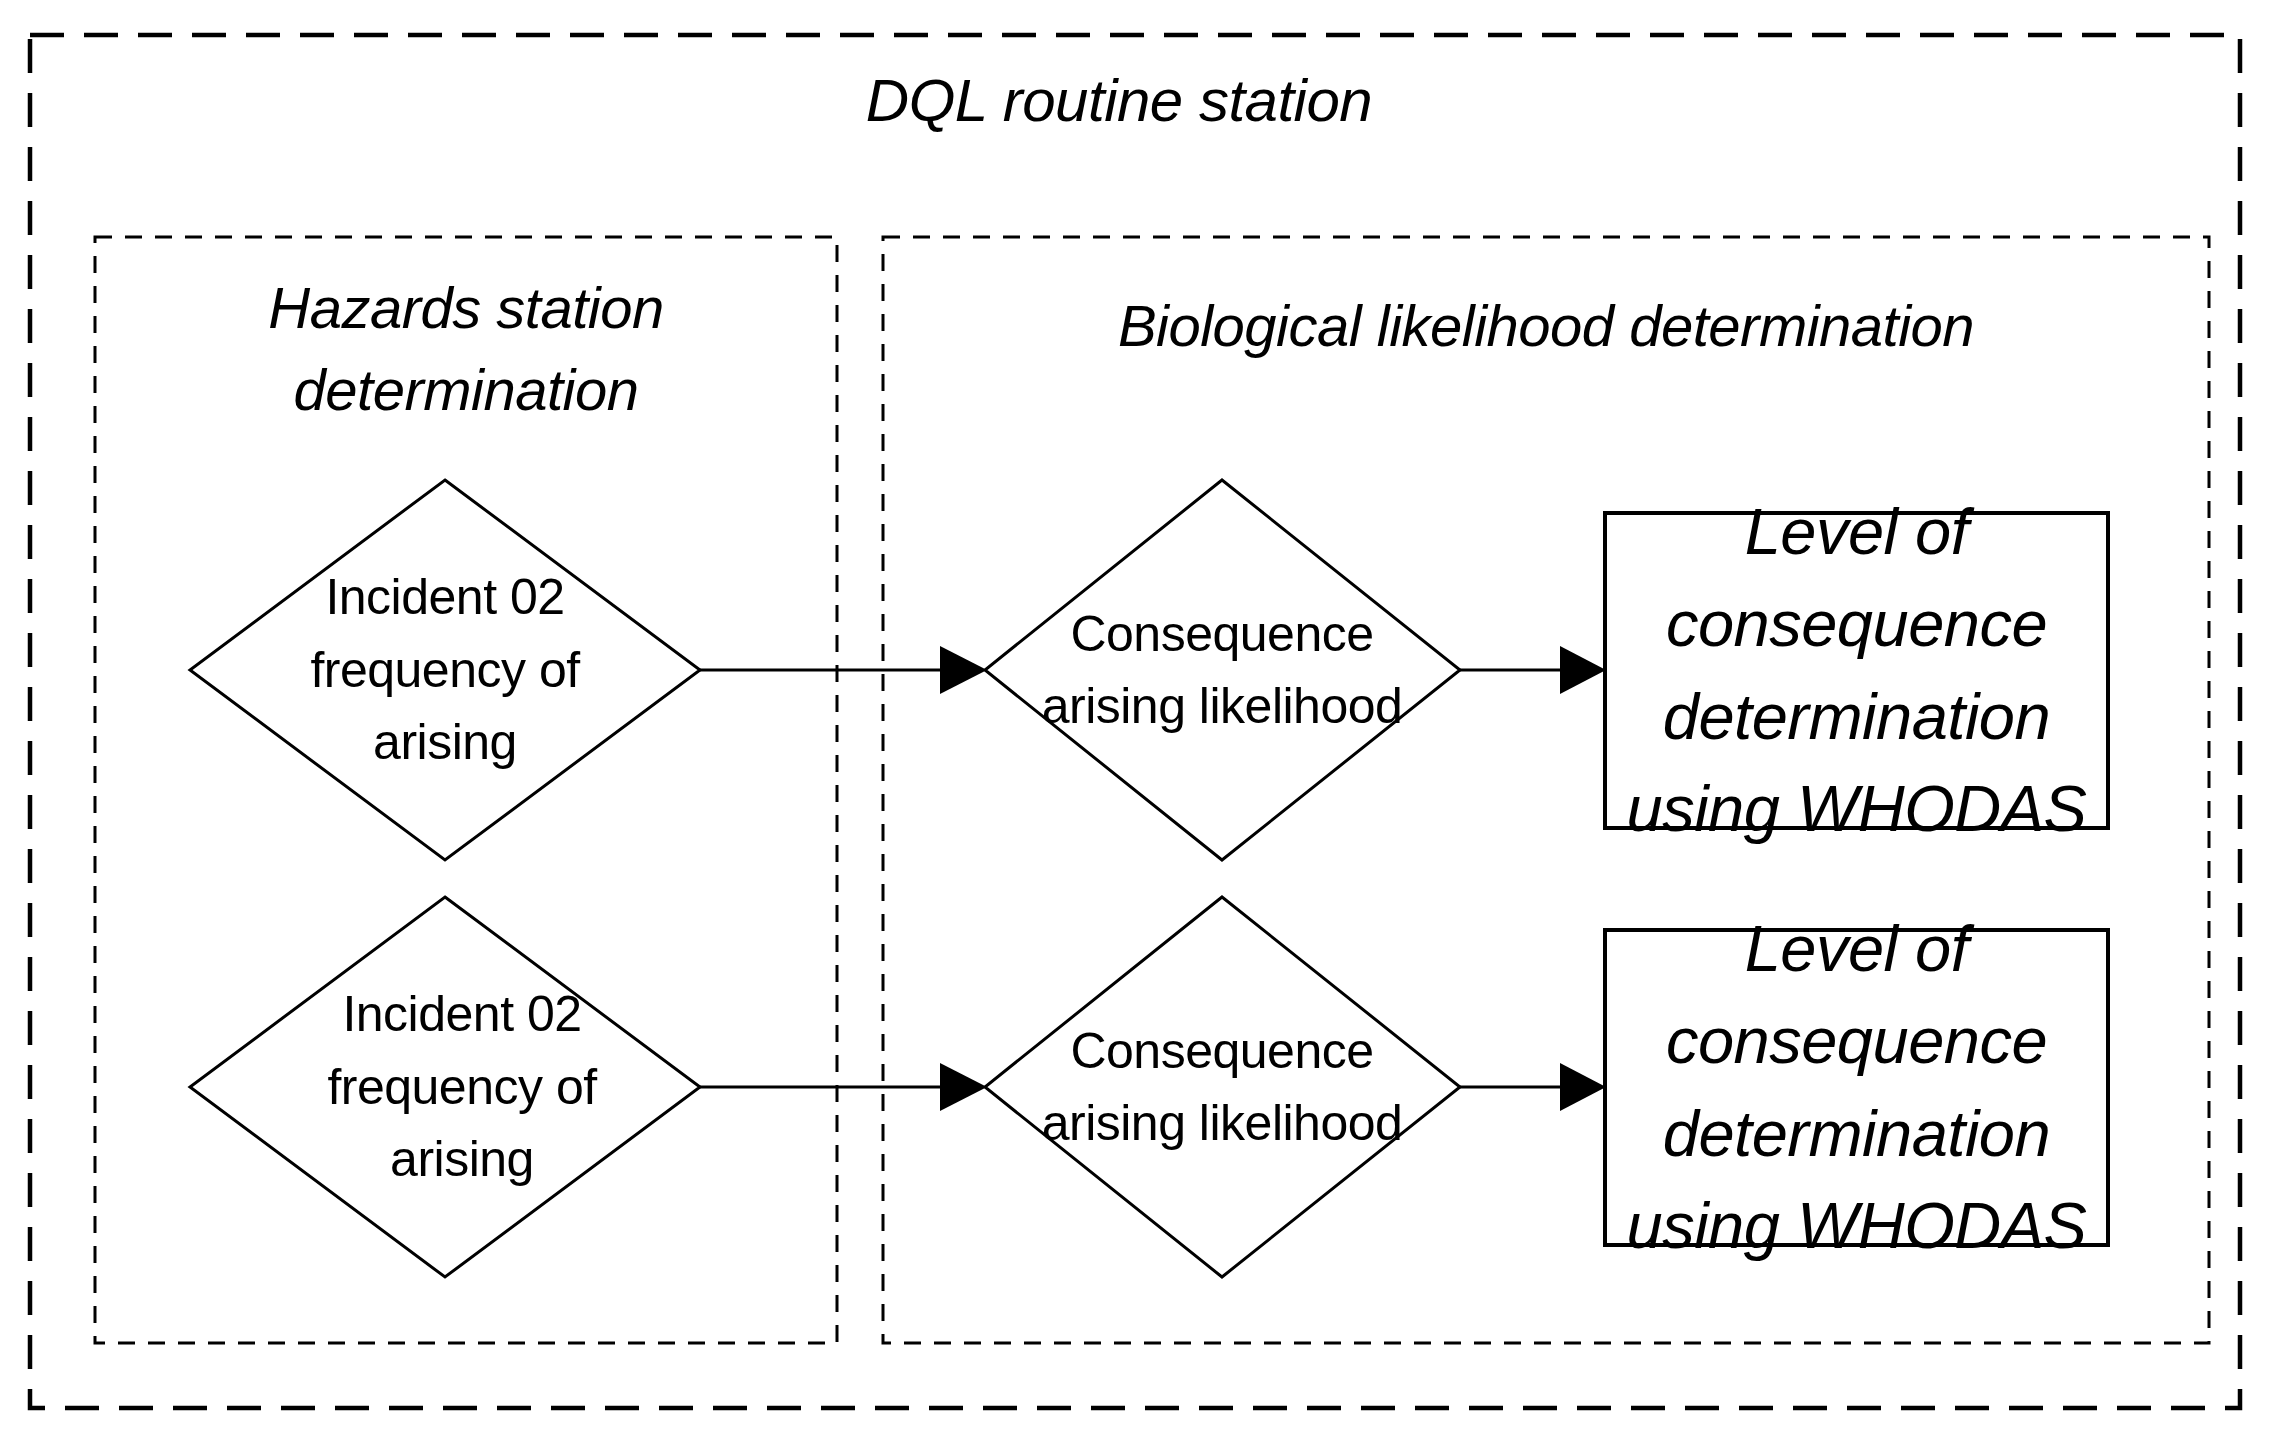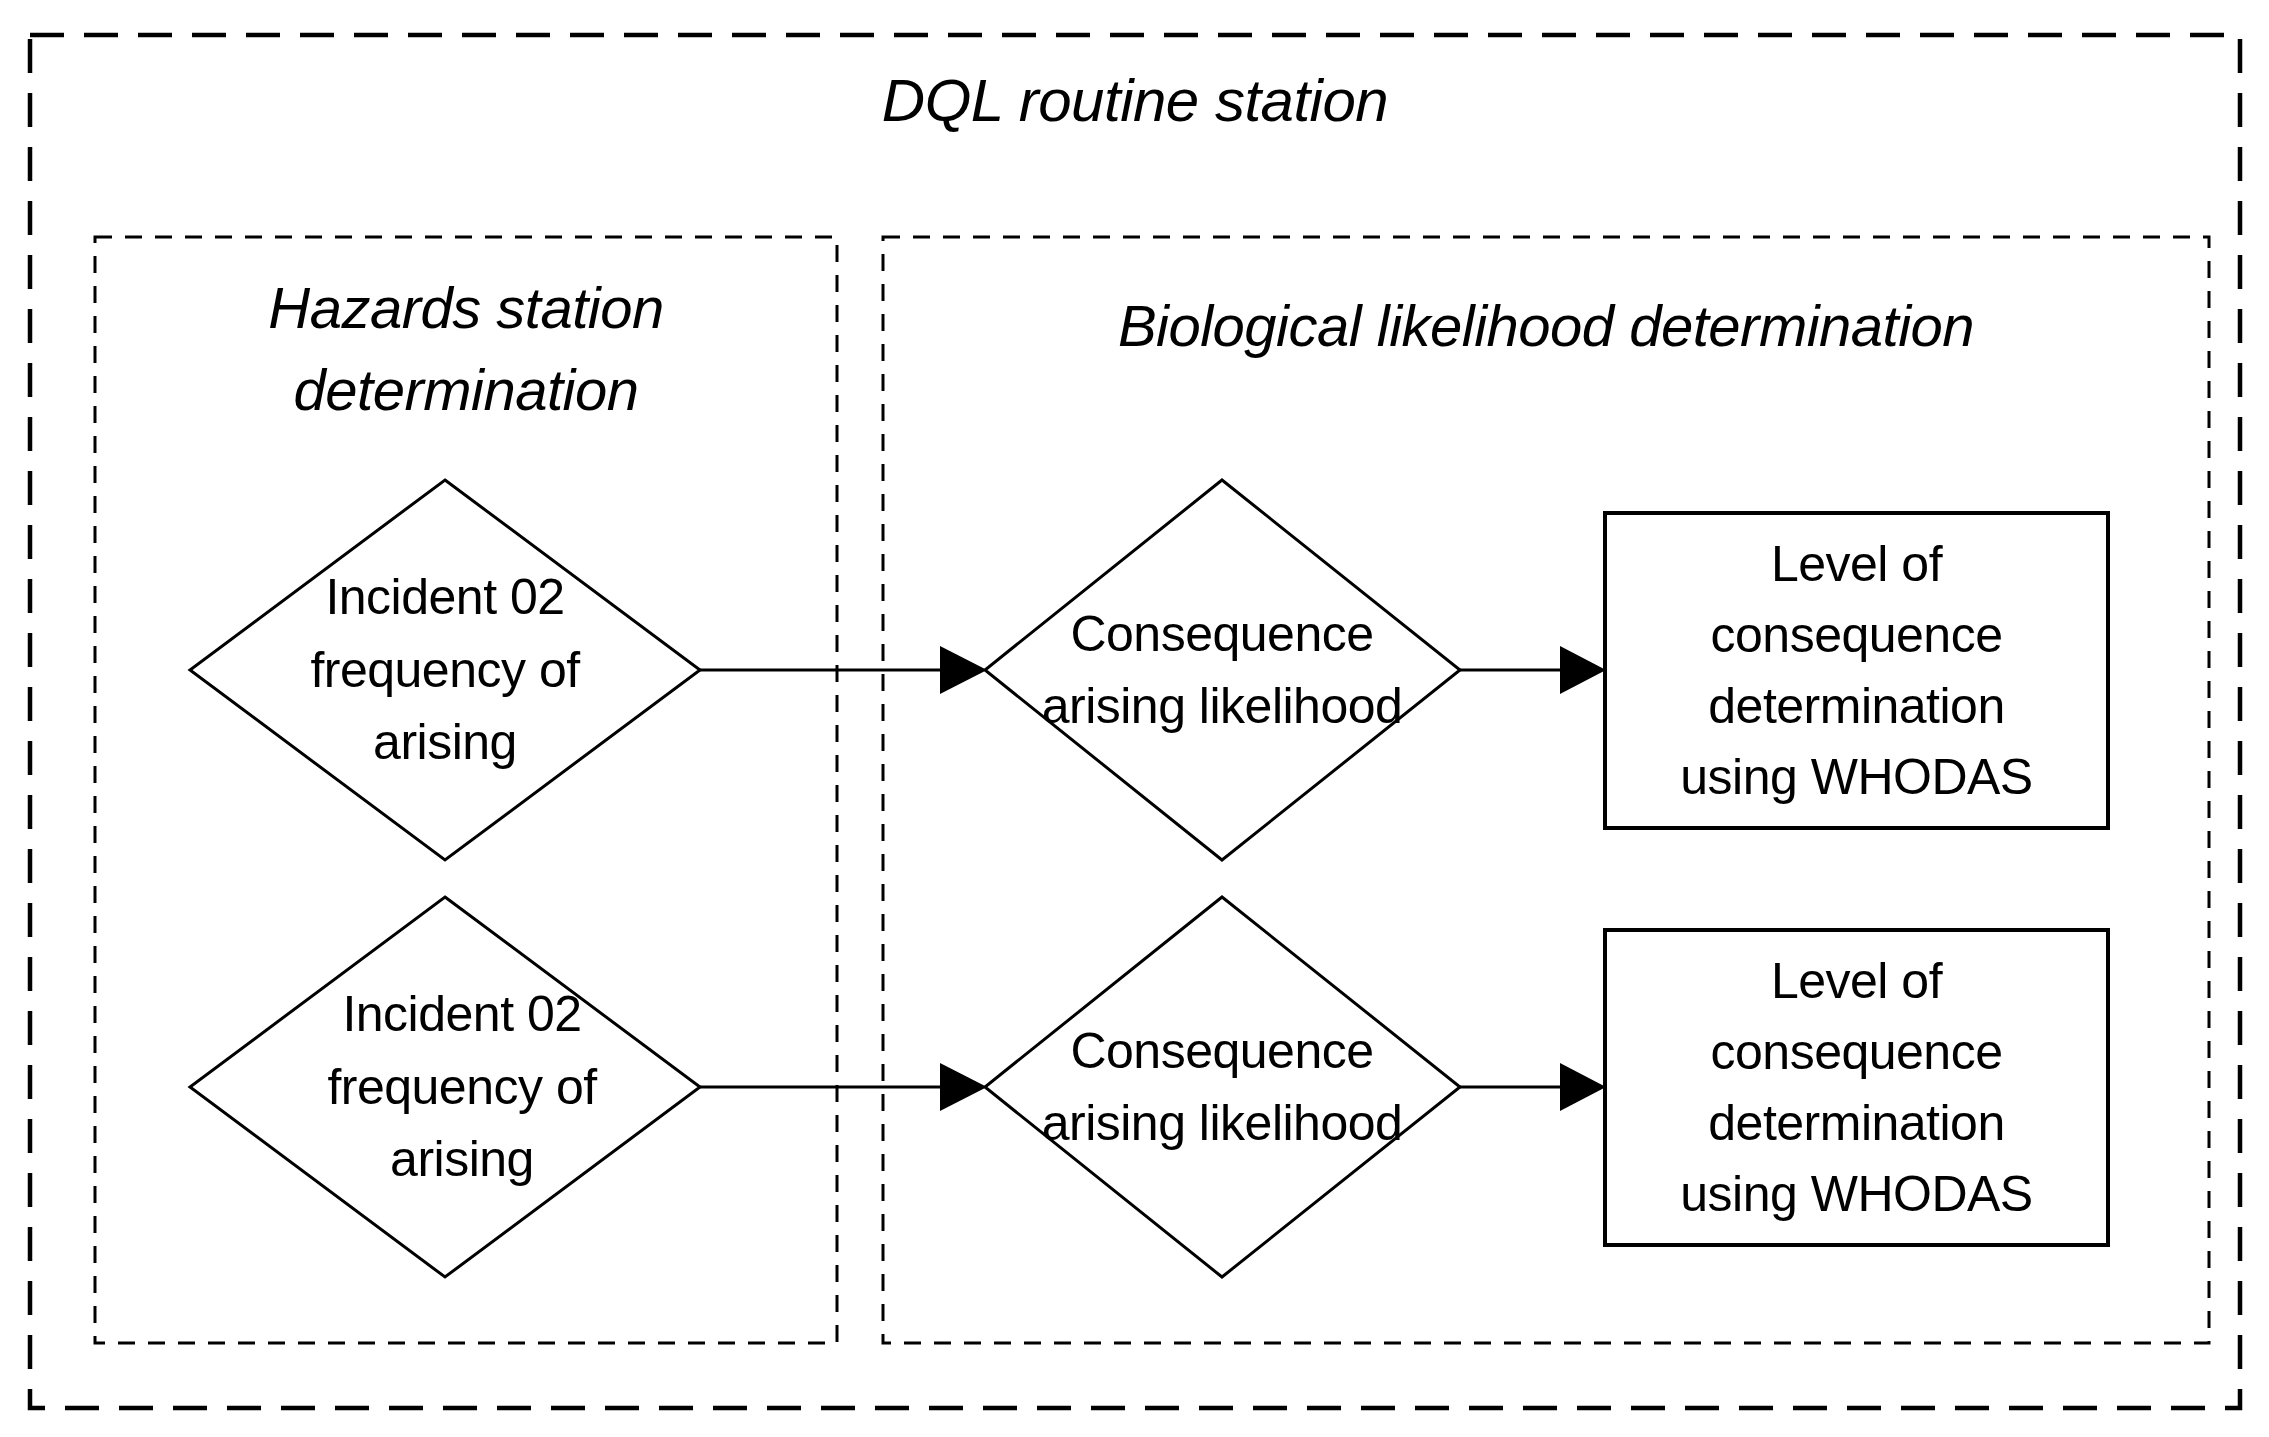--- a/index.html
+++ b/index.html
@@ -32,21 +32,22 @@
     font-size: 58px;
     font-style: italic;
     font-weight: 500;
     line-height: 1.40;
   }
   .node-label {
     font-size: 50px;
     line-height: 1.45;
   }
   .result-label {
-    font-size: 50px;
+    font-size: 65px;
+    font-style: italic;
     line-height: 1.42;
   }
 </style>
 </head>
 <body>
 
 <div id="canvas">
 
   <svg id="shapes" width="2269" height="1437" viewBox="0 0 2269 1437">
 
@@ -76,21 +77,21 @@
     <g>
       <line x1="700" y1="1087" x2="942" y2="1087" stroke="#000000" stroke-width="3"></line>
       <polygon points="940,1063 987,1087 940,1111" fill="#000000"></polygon>
     </g>
     <g>
       <line x1="1460" y1="1087" x2="1562" y2="1087" stroke="#000000" stroke-width="3"></line>
       <polygon points="1560,1063 1606,1087 1560,1111" fill="#000000"></polygon>
     </g>
   </svg>
 
-  <div class="label title-label" style="left:28px; top:55px; width:2214px; height:90px;">DQL routine station</div>
+  <div class="label title-label" style="left:12px; top:55px; width:2214px; height:90px;">DQL routine station</div>
 
   <div class="label section-label" style="left:95px; top:256px; width:742px; height:185px;">Hazards station
 determination</div>
   <div class="label section-label" style="left:883px; top:256px; width:1326px; height:140px;">Biological likelihood determination</div>
 
   <div class="label node-label" style="left:190px; top:480px; width:510px; height:380px;">Incident 02
 frequency of
 arising</div>
   <div class="label node-label" style="left:932px; top:480px; width:580px; height:380px;">Consequence
 arising likelihood</div>

